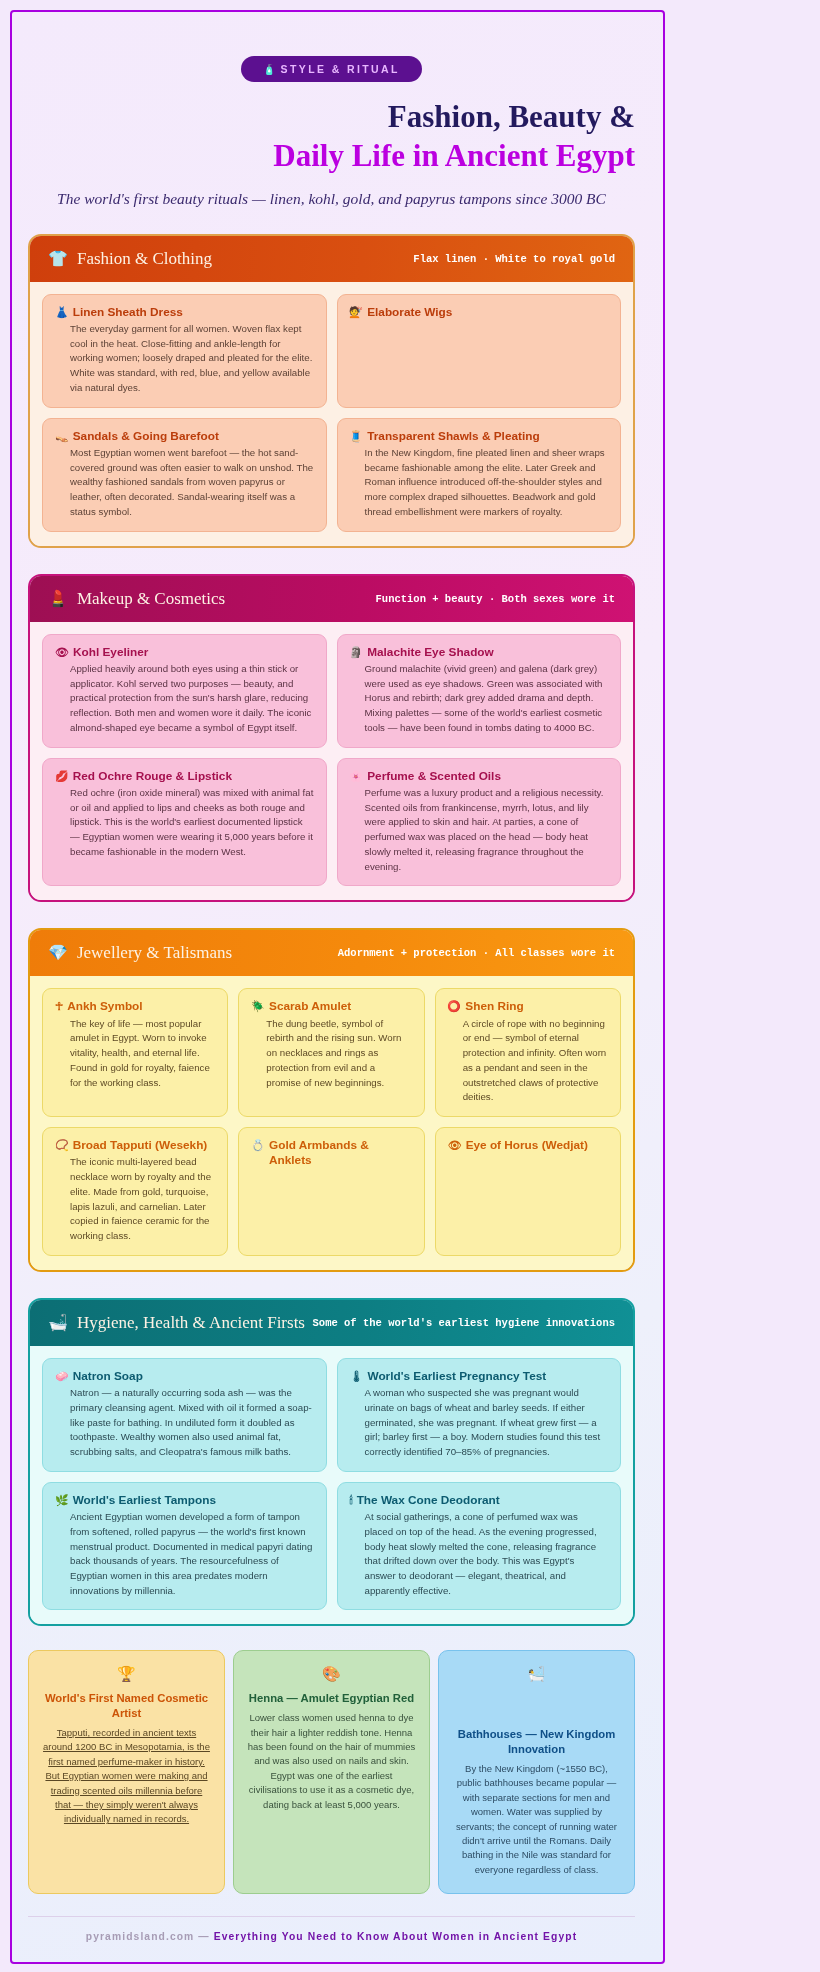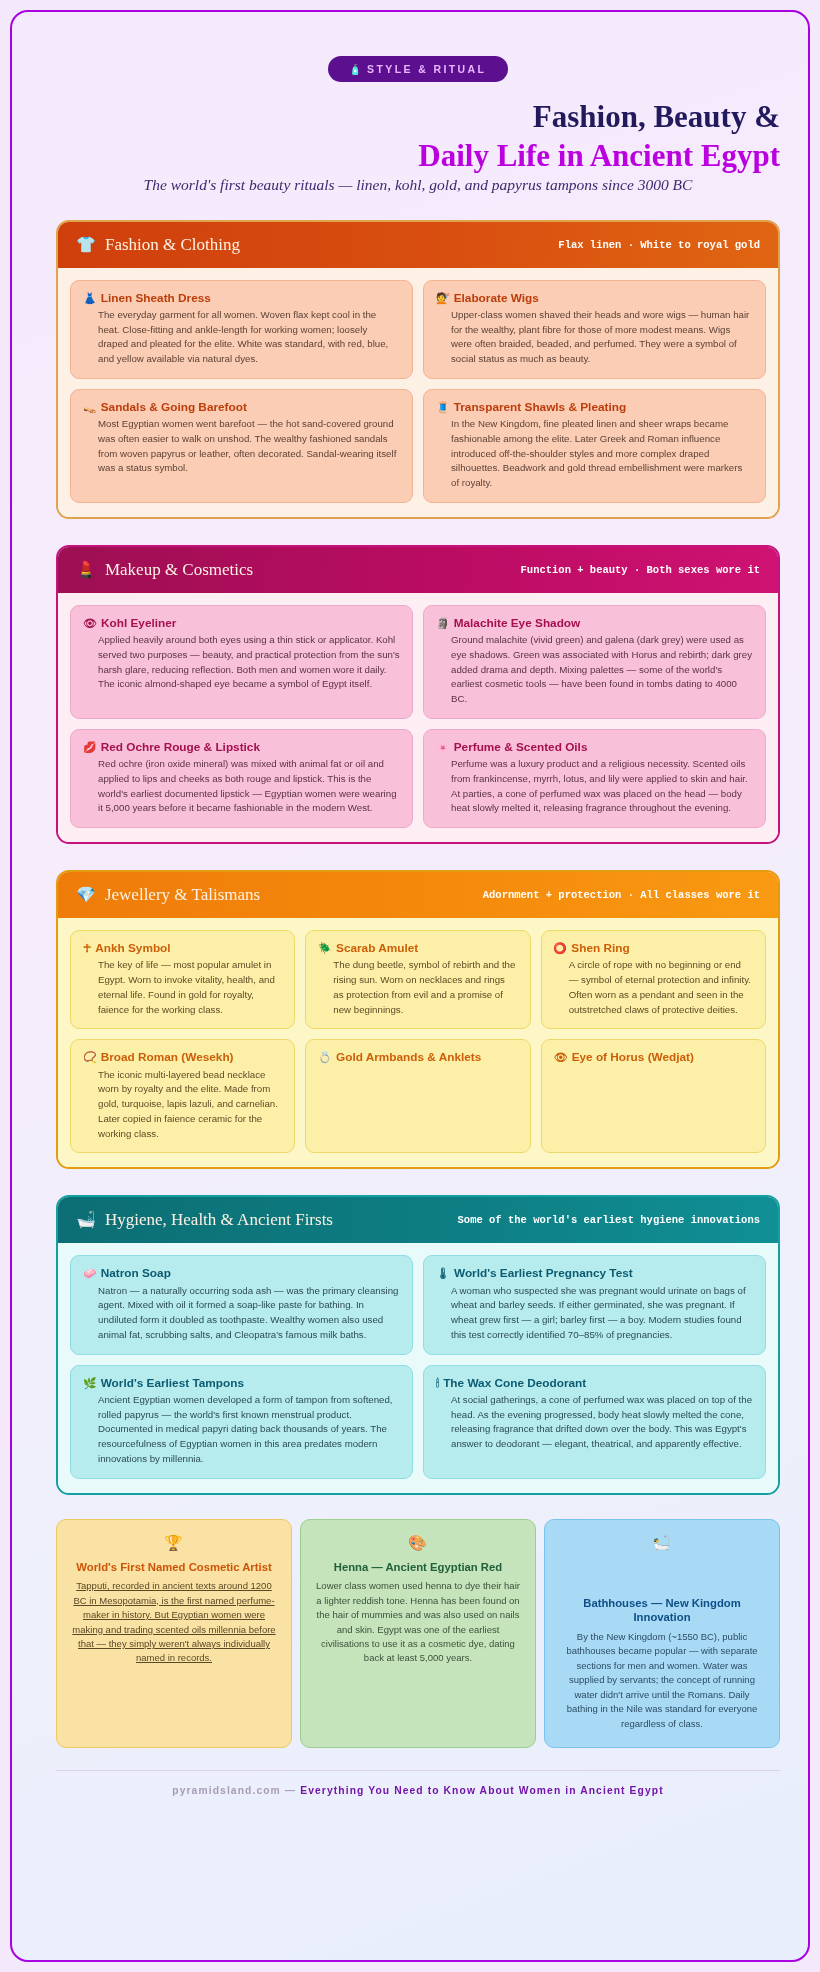--- a/index.html
+++ b/index.html
@@ -8,26 +8,26 @@
     width: 820px;
     background: #f3e9fb;
   }
 
   body {
     font-family: "Liberation Sans", sans-serif;
     padding: 10px;
   }
 
   .page {
-    width: 800px;
+    width: 655px;
     min-height: 1952px;
     background: linear-gradient(160deg, #f4eafc 0%, #f6ecfb 40%, #eef0fb 70%, #e9eefc 100%);
     border: 2px solid #a800e0;
-    border-radius: 18px;
-    padding: 26px 28px 20px 44px;
+    border-radius: 4px;
+    padding: 26px 28px 20px 16px;
   }
 
   
   .badge-wrap { text-align: center; margin-top: 18px; }
   .badge {
     display: inline-block;
     background: #5c1090;
     color: #e8b7ff;
     font-size: 10.5px;
     font-weight: bold;
@@ -47,20 +47,21 @@
     font-weight: bold;
   }
   h1.title .line2 { display: block; color: #bb00e0; }
 
   .subtitle {
     text-align: center;
     font-family: "Liberation Serif", serif;
     font-style: italic;
     font-size: 15.5px;
     color: #3b2a6e;
+    margin-top: 14px;
   }
 
   
   .section {
     margin-top: 26px;
     border-radius: 13px;
     overflow: hidden;
     border: 2px solid transparent;
   }
   .sec-head {
@@ -223,21 +224,20 @@
               <span class="cicon">👗</span>
               <span>Linen Sheath Dress</span>
             </div>
             <div class="card-body">The everyday garment for all women. Woven flax kept cool in the heat. Close-fitting and ankle-length for working women; loosely draped and pleated for the elite. White was standard, with red, blue, and yellow available via natural dyes.</div>
           </div>
           <div class="card">
             <div class="card-title">
               <span class="cicon">💇</span>
               <span>Elaborate Wigs</span>
             </div>
-            <div class="card-body">Upper-class women shaved their heads and wore wigs — human hair for the wealthy, plant fibre for those of more modest means. Wigs were often braided, beaded, and perfumed. They were a symbol of social status as much as beauty.</div>
           </div>
           <div class="card">
             <div class="card-title">
               <span class="cicon">👡</span>
               <span>Sandals &amp; Going Barefoot</span>
             </div>
             <div class="card-body">Most Egyptian women went barefoot — the hot sand-covered ground was often easier to walk on unshod. The wealthy fashioned sandals from woven papyrus or leather, often decorated. Sandal-wearing itself was a status symbol.</div>
           </div>
           <div class="card">
             <div class="card-title">
@@ -313,21 +313,21 @@
           <div class="card">
             <div class="card-title">
               <span class="cicon">⭕</span>
               <span>Shen Ring</span>
             </div>
             <div class="card-body">A circle of rope with no beginning or end — symbol of eternal protection and infinity. Often worn as a pendant and seen in the outstretched claws of protective deities.</div>
           </div>
           <div class="card">
             <div class="card-title">
               <span class="cicon">📿</span>
-              <span>Broad Roman (Wesekh)</span>
+              <span>Broad Tapputi (Wesekh)</span>
             </div>
             <div class="card-body">The iconic multi-layered bead necklace worn by royalty and the elite. Made from gold, turquoise, lapis lazuli, and carnelian. Later copied in faience ceramic for the working class.</div>
           </div>
           <div class="card">
             <div class="card-title">
               <span class="cicon">💍</span>
               <span>Gold Armbands &amp; Anklets</span>
             </div>
           </div>
           <div class="card">
@@ -380,21 +380,21 @@
     </div>
 
   <div class="highlights" id="highlights-root">
       <div class="hl hl-gold">
         <span class="hl-icon">🏆</span>
         <div class="hl-title">World's First Named Cosmetic Artist</div>
         <div class="hl-body">Tapputi, recorded in ancient texts around 1200 BC in Mesopotamia, is the first named perfume-maker in history. But Egyptian women were making and trading scented oils millennia before that — they simply weren't always individually named in records.</div>
       </div>
       <div class="hl hl-green">
         <span class="hl-icon">🎨</span>
-        <div class="hl-title">Henna — Ancient Egyptian Red</div>
+        <div class="hl-title">Henna — Amulet Egyptian Red</div>
         <div class="hl-body">Lower class women used henna to dye their hair a lighter reddish tone. Henna has been found on the hair of mummies and was also used on nails and skin. Egypt was one of the earliest civilisations to use it as a cosmetic dye, dating back at least 5,000 years.</div>
       </div>
       <div class="hl hl-blue">
         <span class="hl-icon">🛀</span>
         <div class="hl-title">Bathhouses — New Kingdom Innovation</div>
         <div class="hl-body">By the New Kingdom (~1550 BC), public bathhouses became popular — with separate sections for men and women. Water was supplied by servants; the concept of running water didn't arrive until the Romans. Daily bathing in the Nile was standard for everyone regardless of class.</div>
       </div>
     </div>
 
   <div class="footer">

